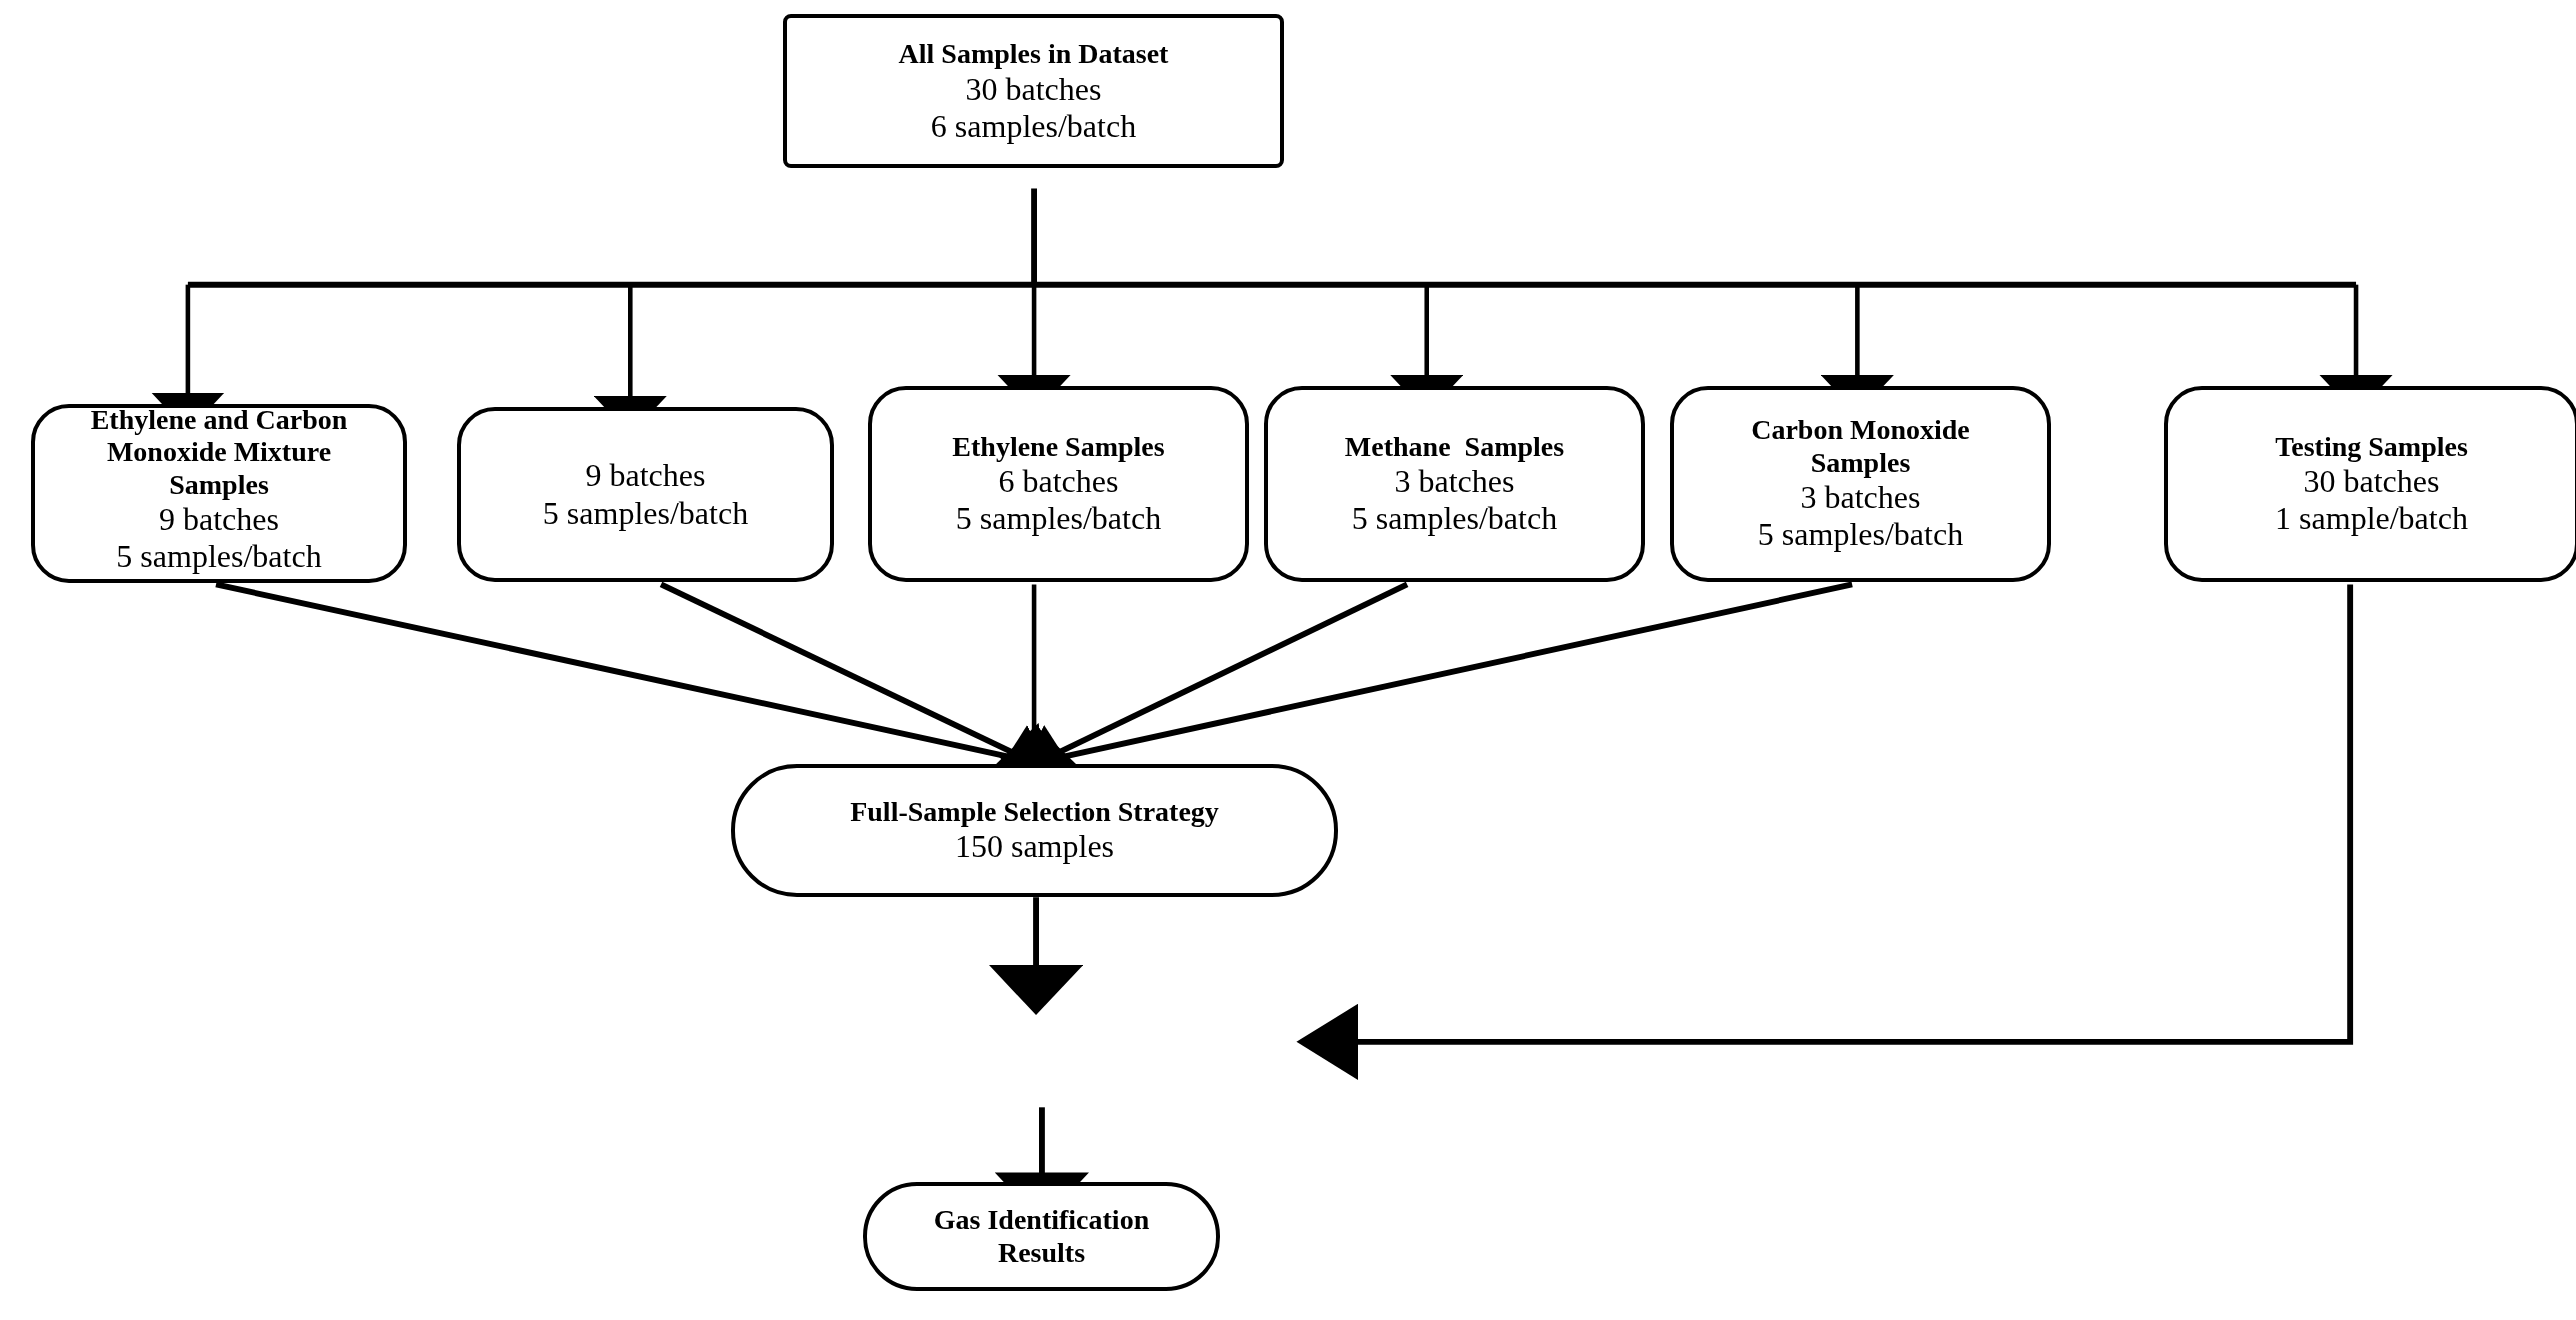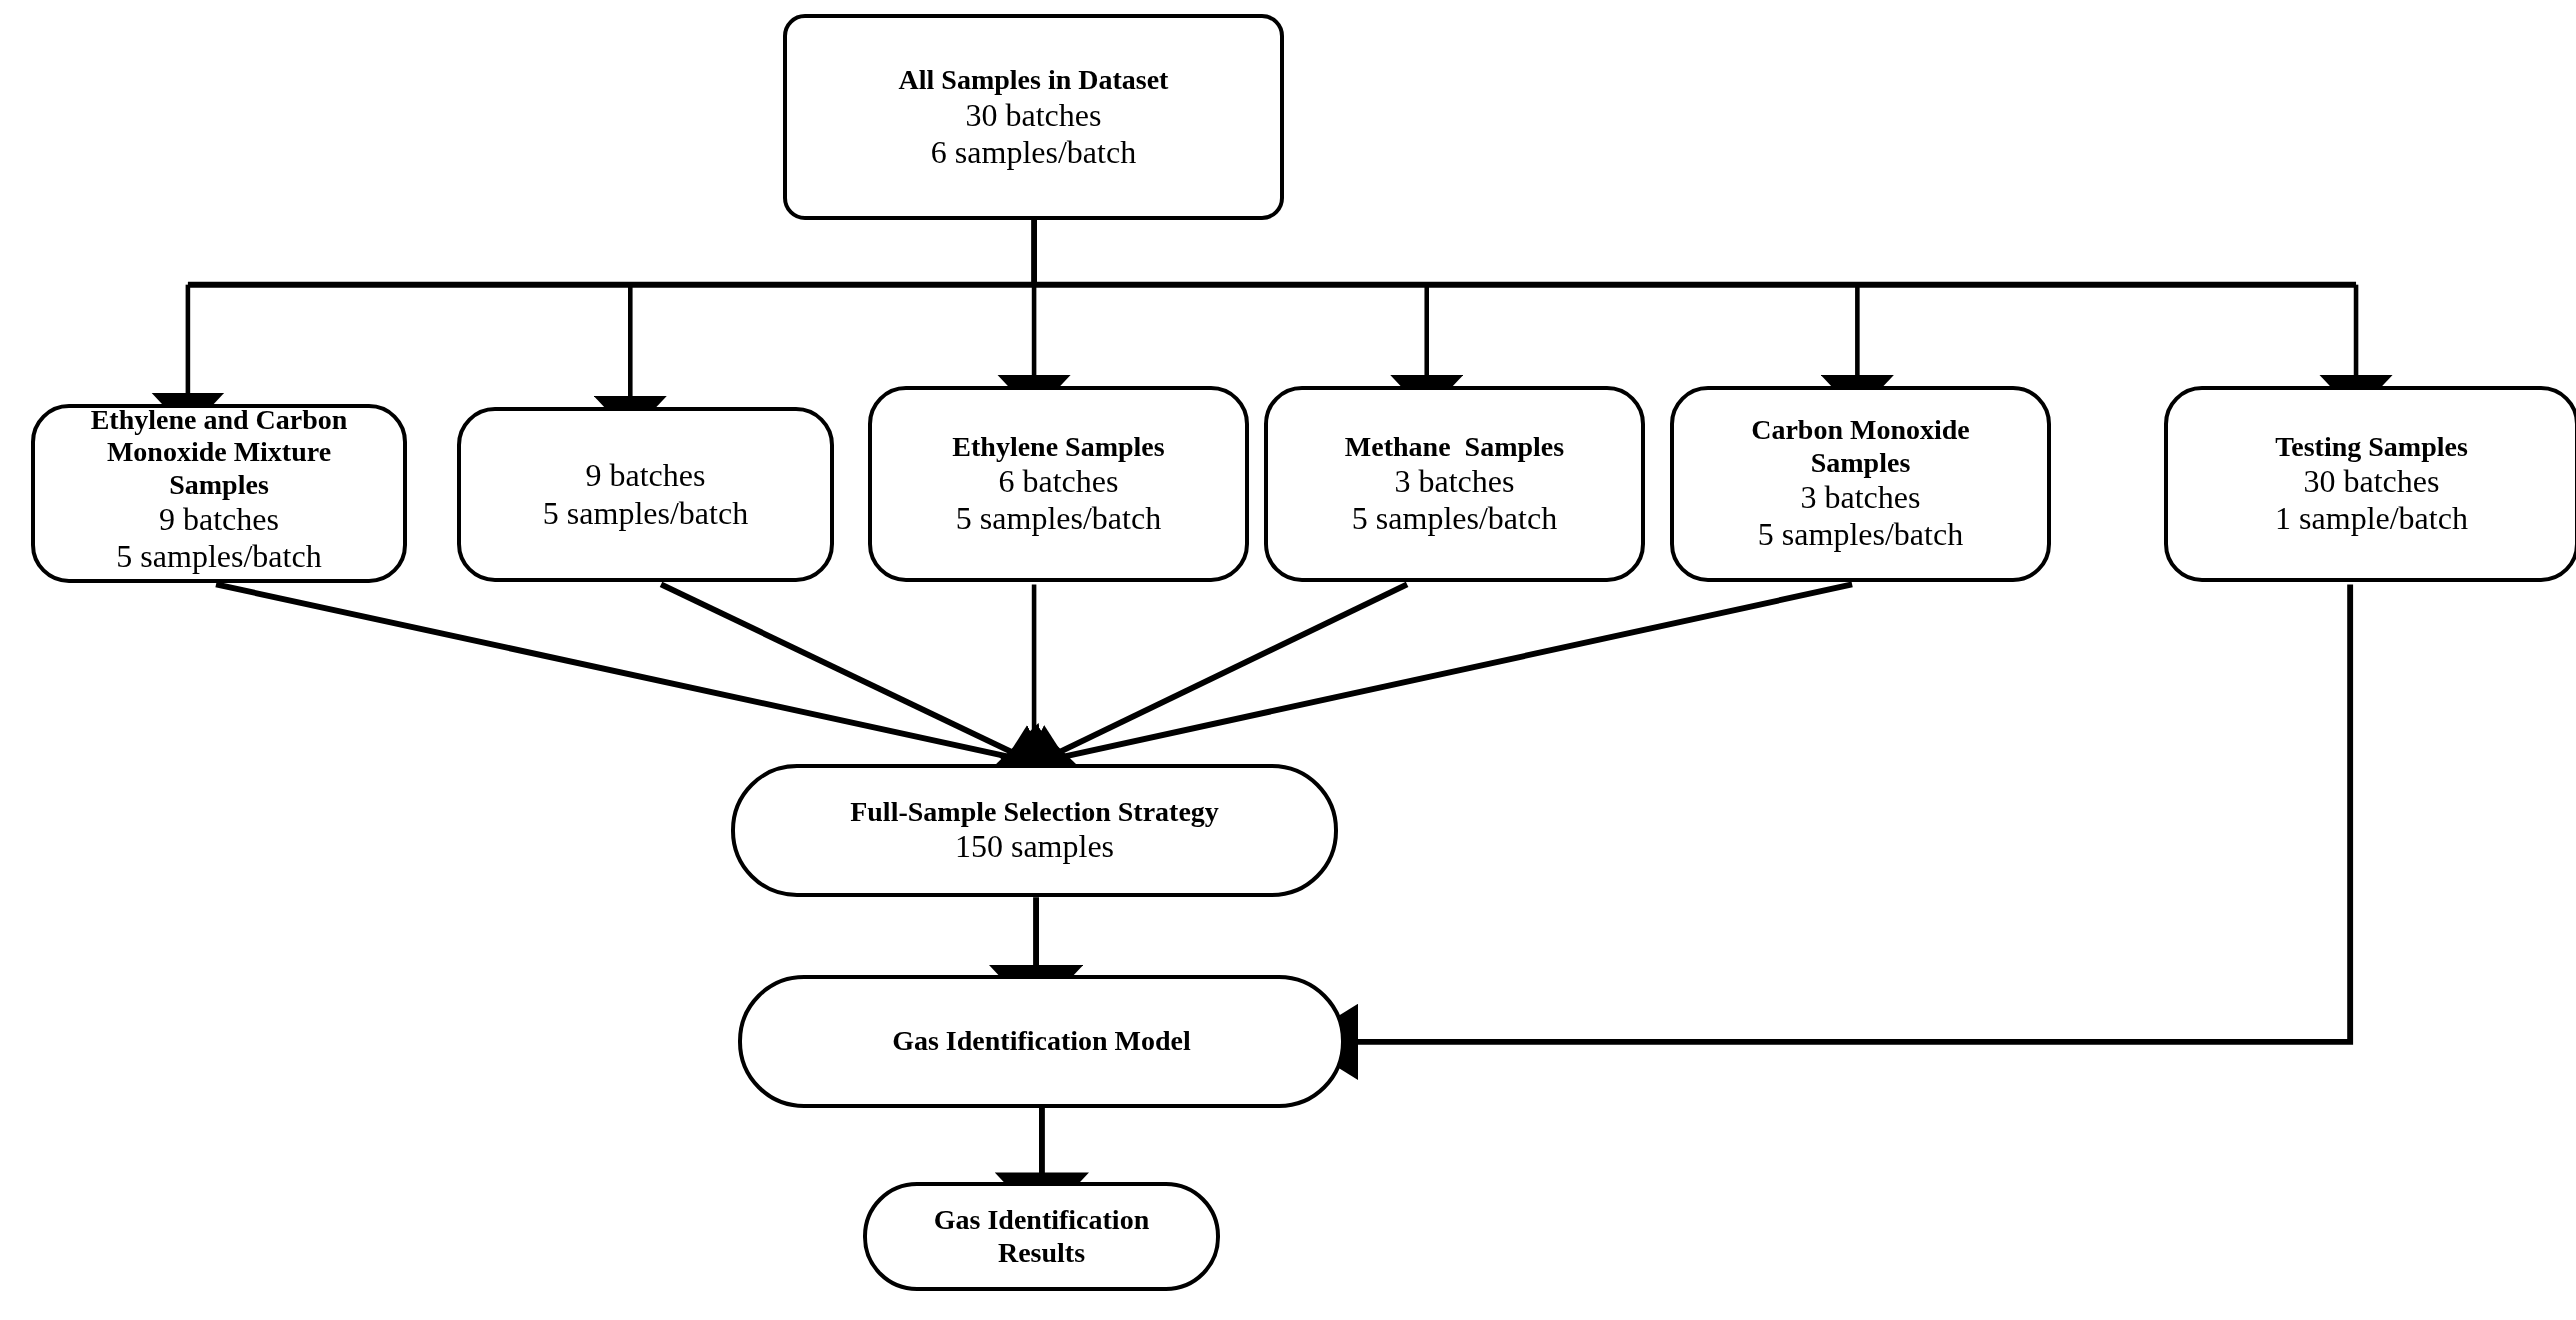--- a/index.html
+++ b/index.html
@@ -30,21 +30,21 @@
     line-height:1.16;
     white-space:pre;
   }
   .node .sub{
     font-weight:normal;
     font-size:32px;
     line-height:1.16;
     white-space:pre;
   }
   
-  #n-all      {left:783px; top:14.4px;   width:501px;  height:206px; border-radius:22px;}
+  #n-all      {left:783px; top:14.4px;   width:501px;  height:154px; border-radius:8px;}
   #n-eco      {left:31px;   top:404px;  width:376px;  height:179px; border-radius:38px;}
   #n-ech4     {left:457px;  top:407px;  width:377px;  height:175px; border-radius:38px;}
   #n-eth      {left:868px; top:386px;  width:381px;  height:196px; border-radius:38px;}
   #n-me       {left:1264px; top:386px;  width:381px;  height:196px; border-radius:38px;text-align:center;}
   #n-co       {left:1670px; top:386px;  width:381px;  height:196px; border-radius:38px;}
   #n-test     {left:2164px; top:386px;  width:415px;  height:196px; border-radius:38px;}
   #n-full     {left:731px; top:764px; width:607px;  height:133px; border-radius:66px;}
   #n-model    {left:738px; top:975px; width:607px;  height:133px; border-radius:66px;}
   #n-res      {left:863px; top:1182px; width:357px;  height:109px; border-radius:54px;}
 
@@ -177,25 +177,20 @@
     </div>
   </div>
 
   <div class="node" id="n-full">
     <div class="stackwrap">
       <div class="ttl">Full-Sample Selection Strategy</div>
       <div class="sub">150 samples</div>
     </div>
   </div>
 
-  <div class="node" id="n-model">
-    <div class="stackwrap">
-      <div class="ttl">Gas Identification Model</div>
-    </div>
-  </div>
 
   <div class="node" id="n-res">
     <div class="stackwrap">
       <div class="ttl">Gas Identification
 Results</div>
     </div>
   </div>
 
 </div>
 

